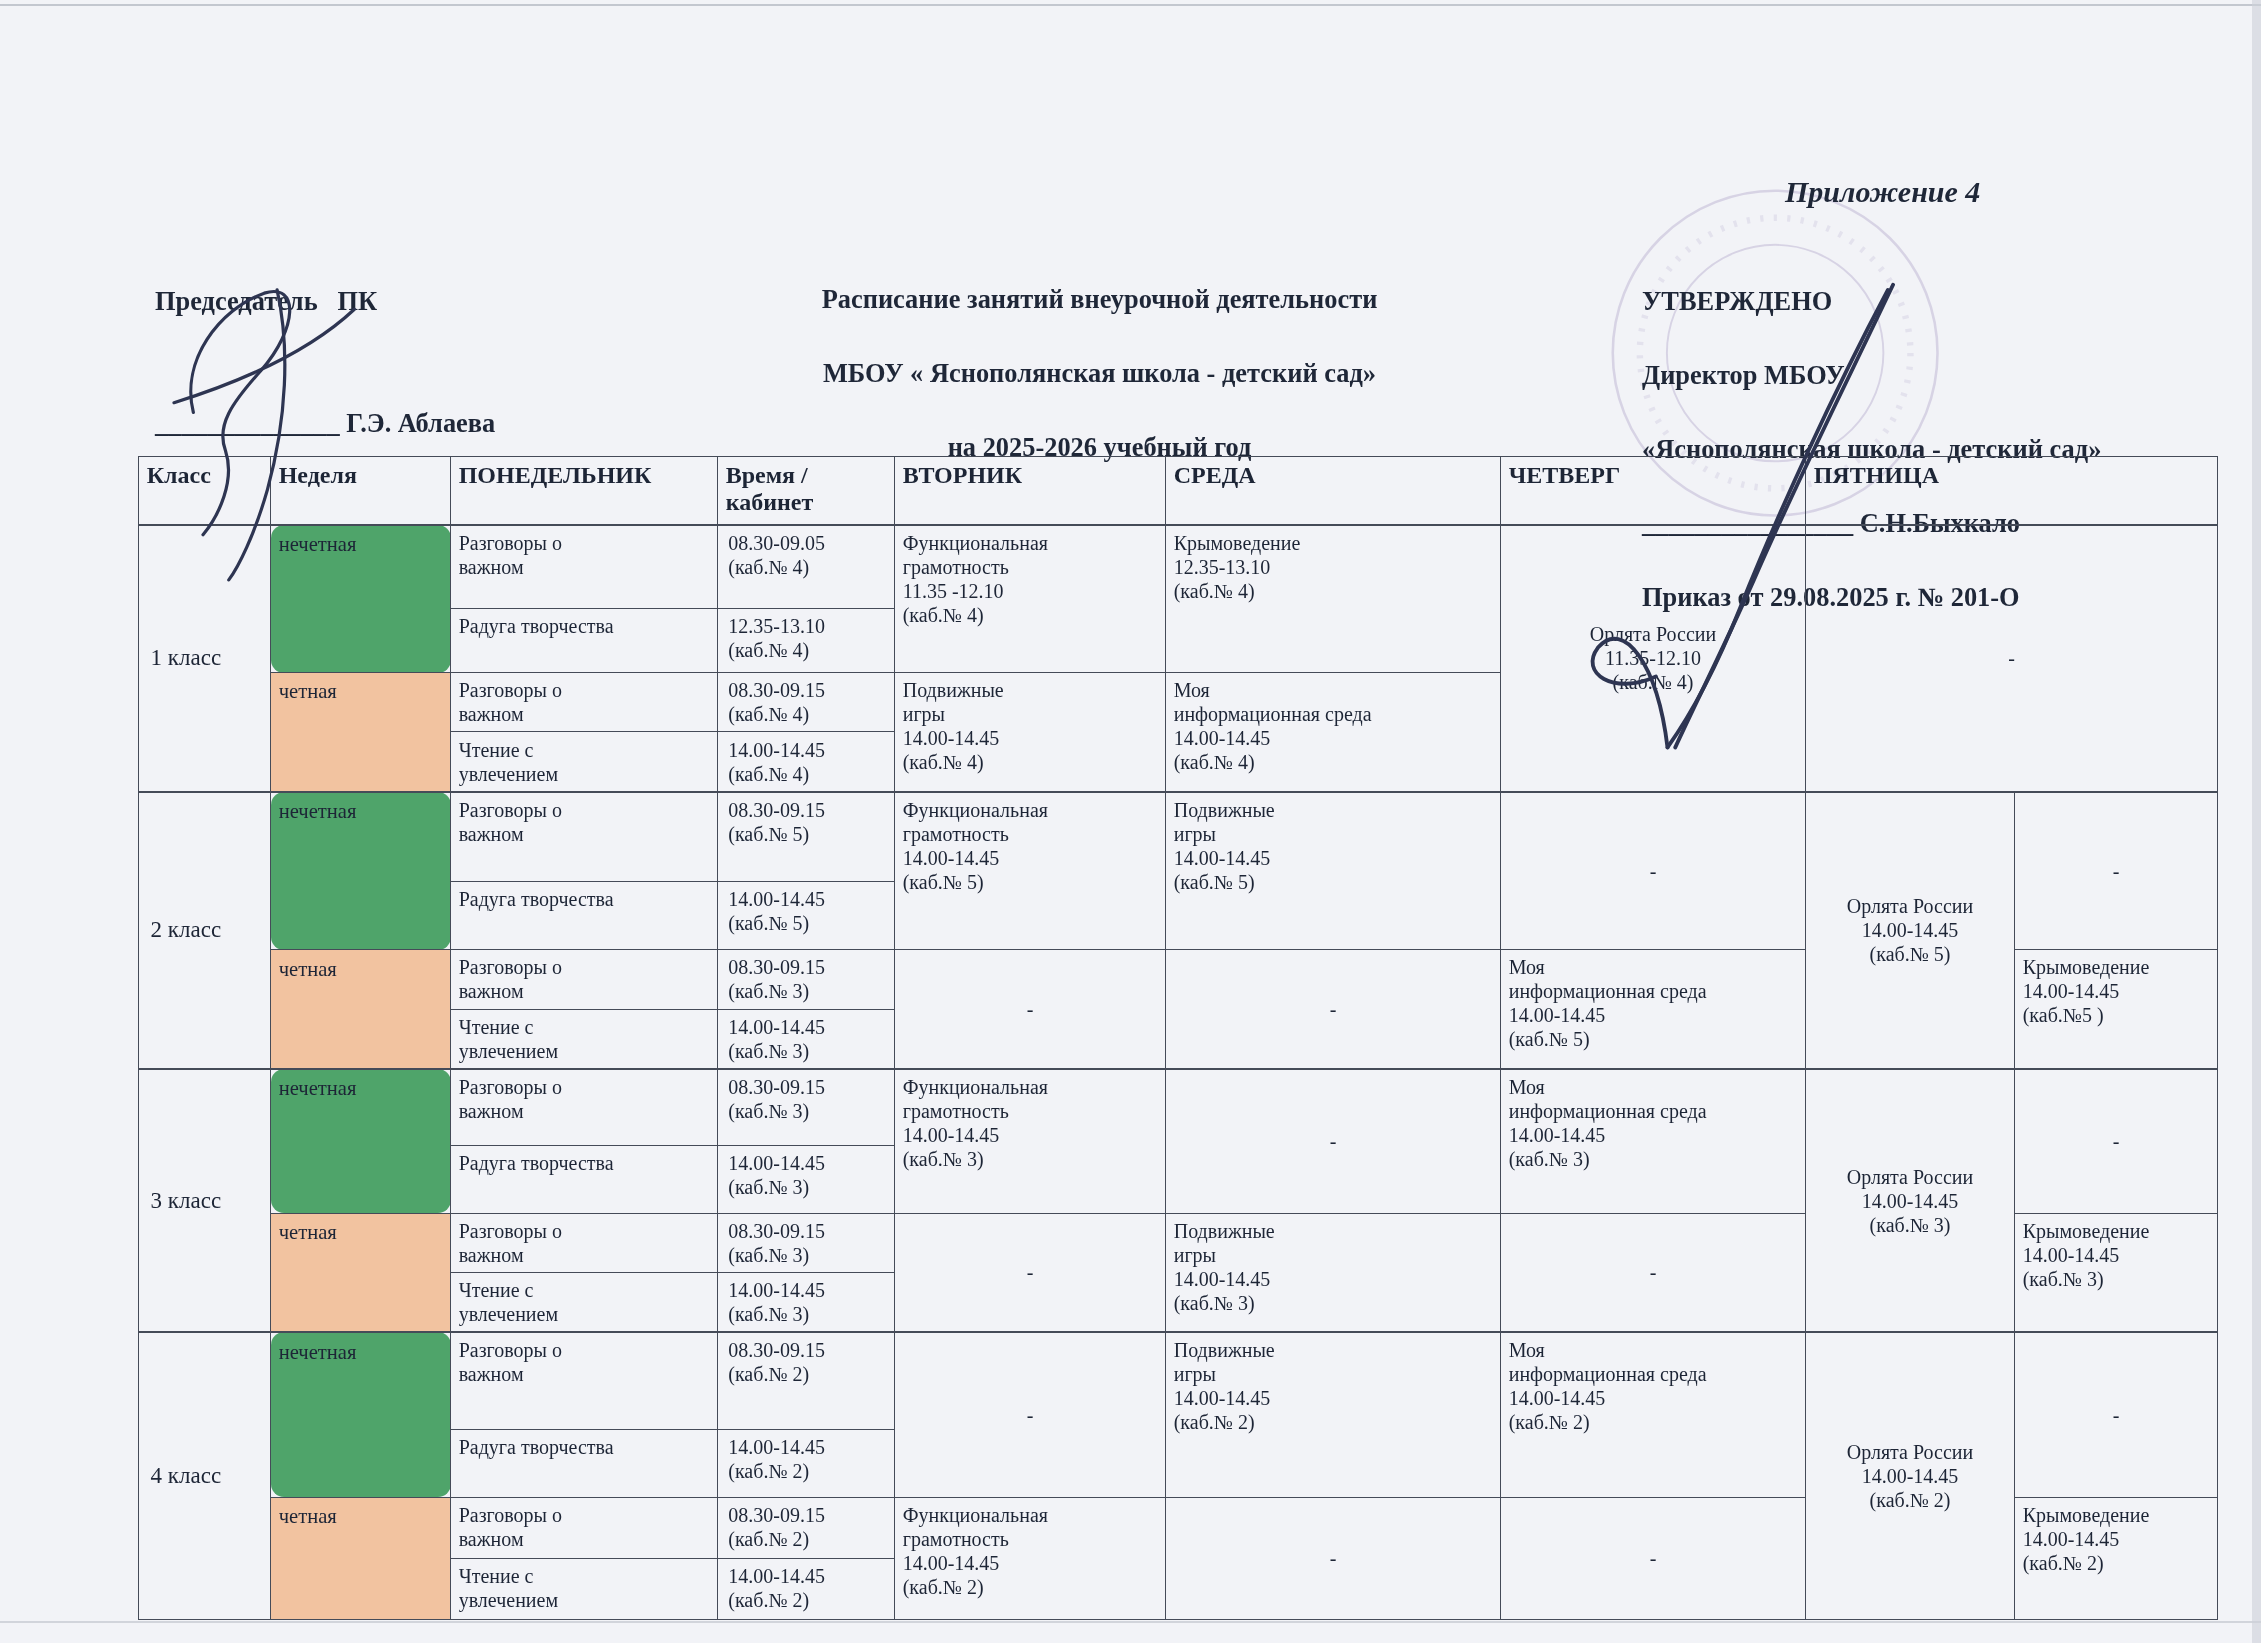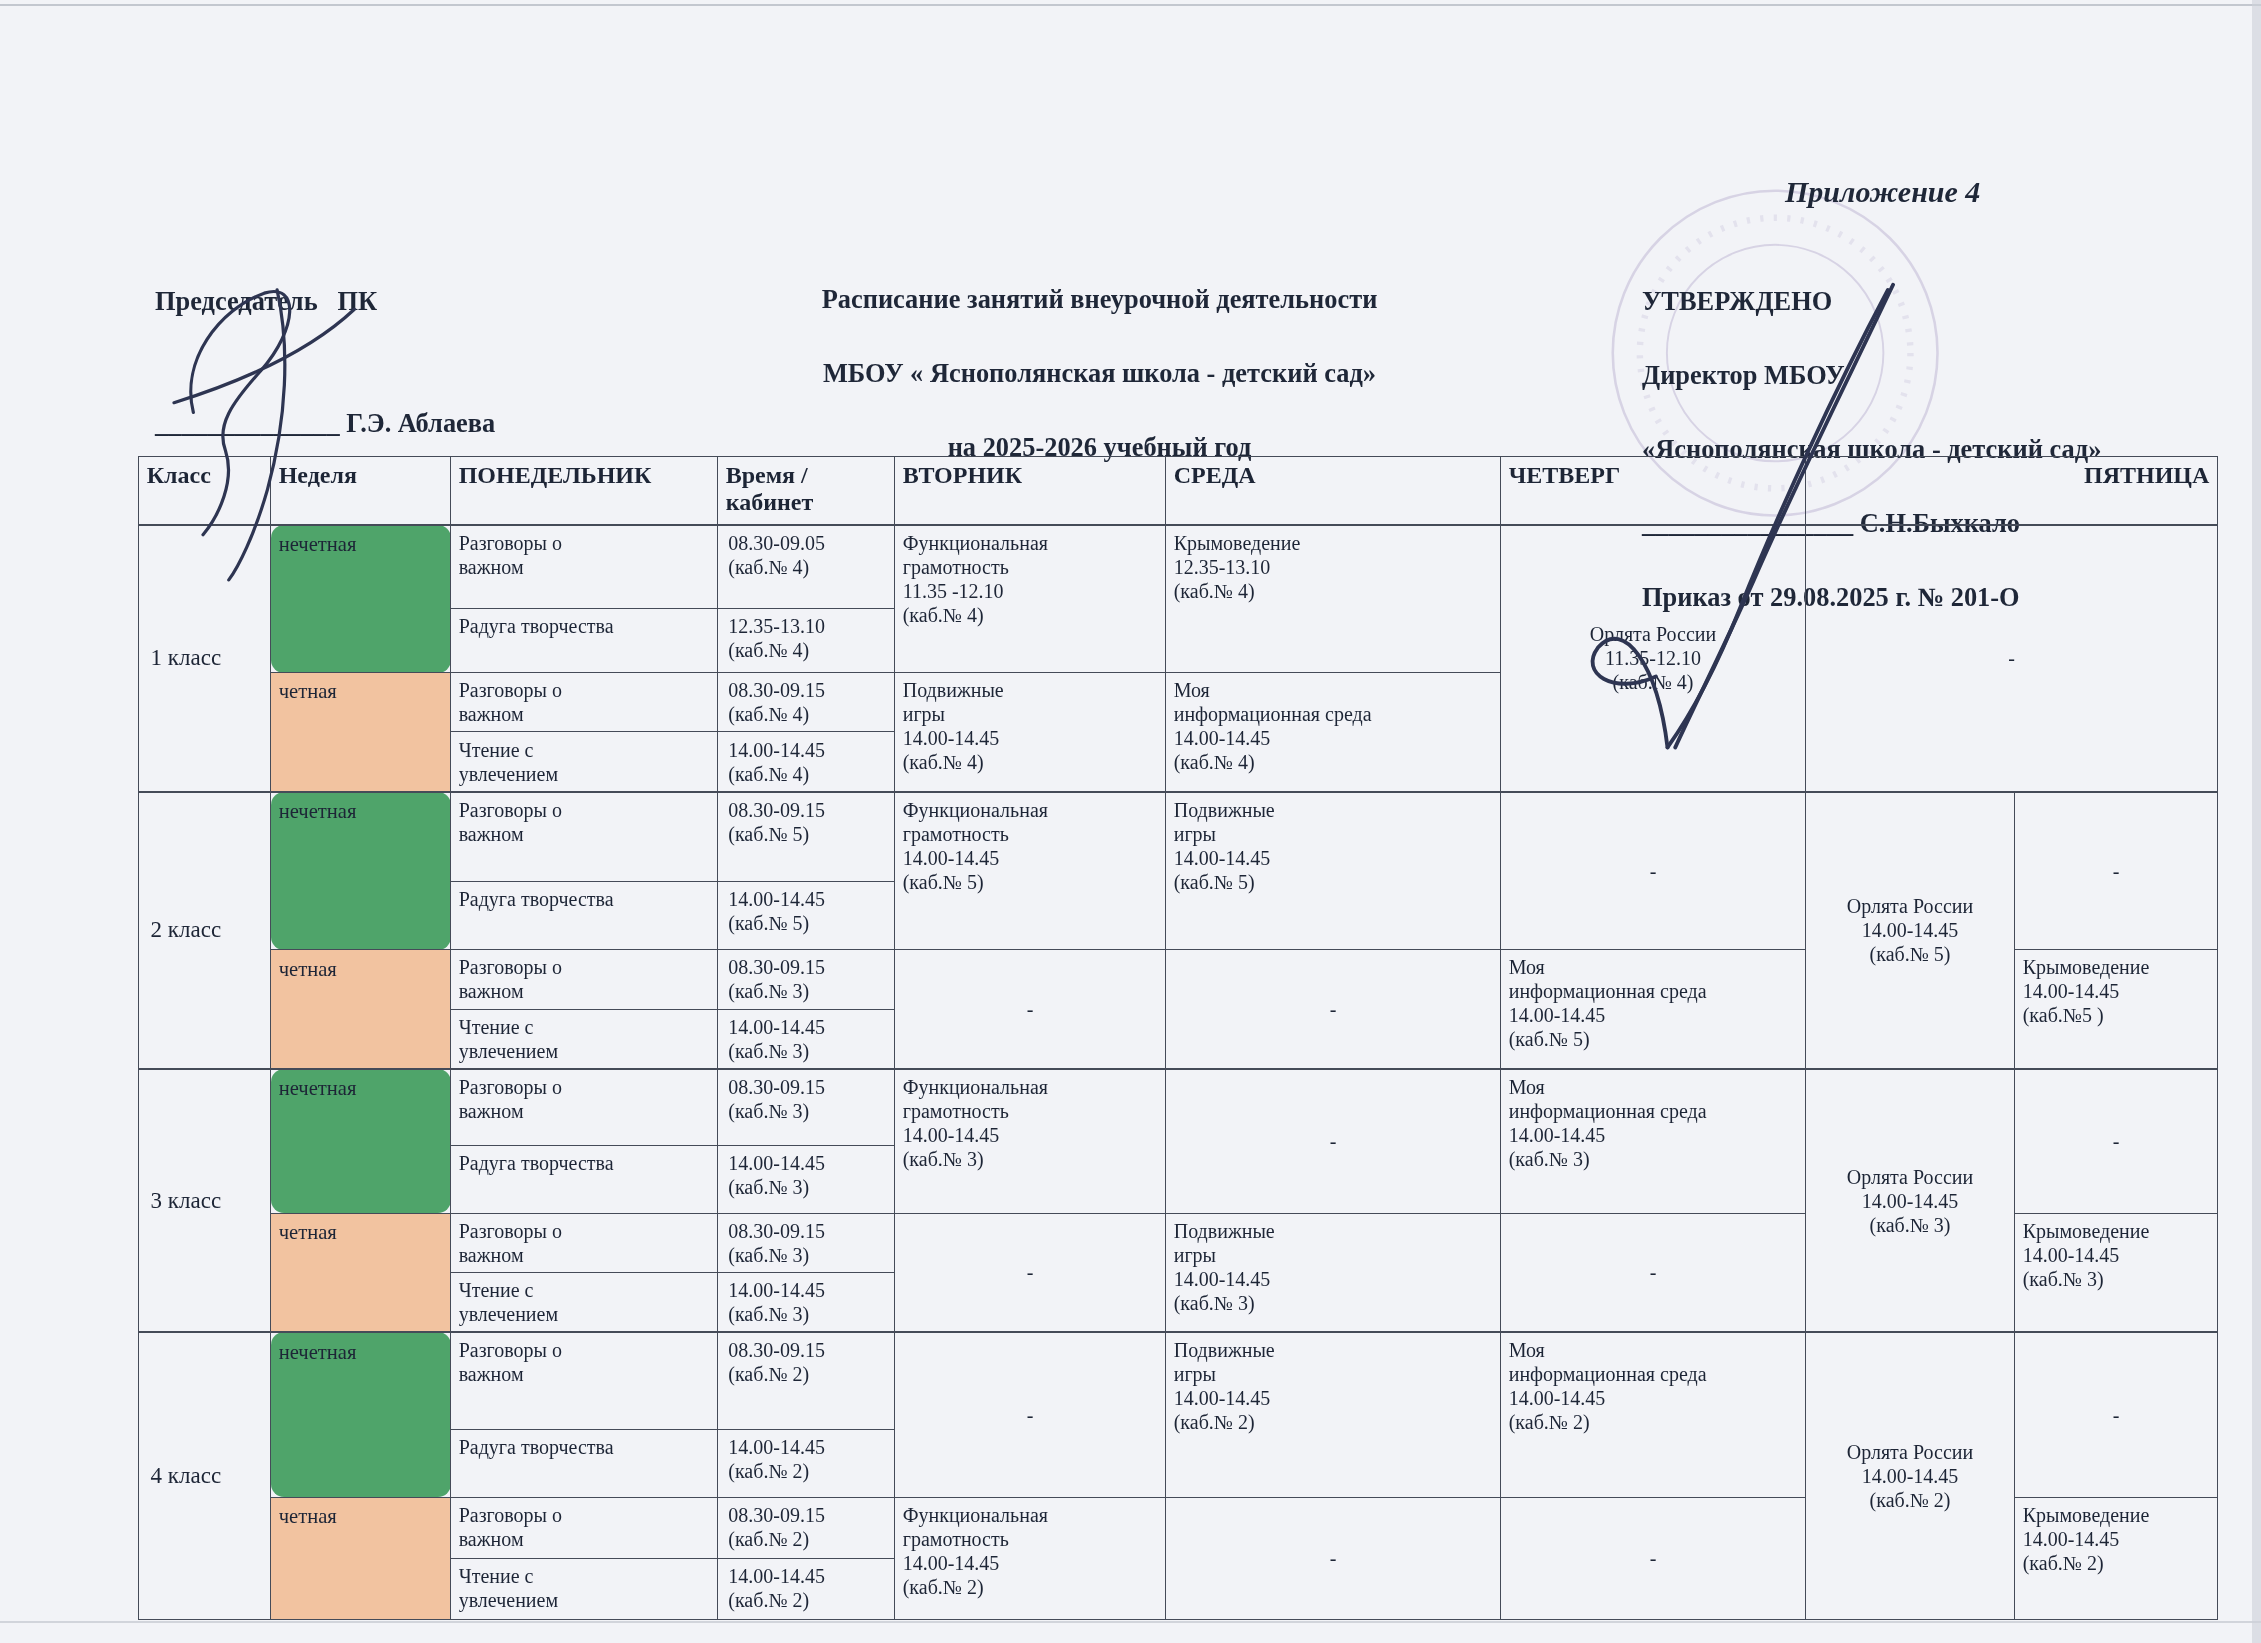--- a/index.html
+++ b/index.html
@@ -25,21 +25,21 @@
   table.sched{
     position:absolute; left:138px; top:456px;
     border-collapse:collapse; table-layout:fixed; width:2080px;
     font-size:20px; line-height:24px; color:#1d2536;
   }
   .sched th,.sched td{
     border:1.3px solid #454b58; vertical-align:top; text-align:left;
     padding:5.2px 7.7px; white-space:pre-line; overflow:hidden;
   }
   .sched th{font-weight:700; font-size:24px; line-height:27px; vertical-align:top;}
-  .sched th.center{text-align:right;}
+  .sched th.center{text-align:left;}
   .sched td.klass{vertical-align:middle; font-size:23px; padding-left:11.6px;}
   .sched td.week{font-size:20.6px; padding-top:6.4px;}
   .sched td.time{padding-left:10.3px;}
   .sched td.center{text-align:center; vertical-align:middle;}
   .sched tr.g-first td{border-top-width:2.6px;border-radius:13px;}
   .sched thead th{border-bottom-width:2.6px;}
   .sched .week-odd{background:#4fa46a;}
   .sched .week-even{background:#f2c3a0;}
 
   

